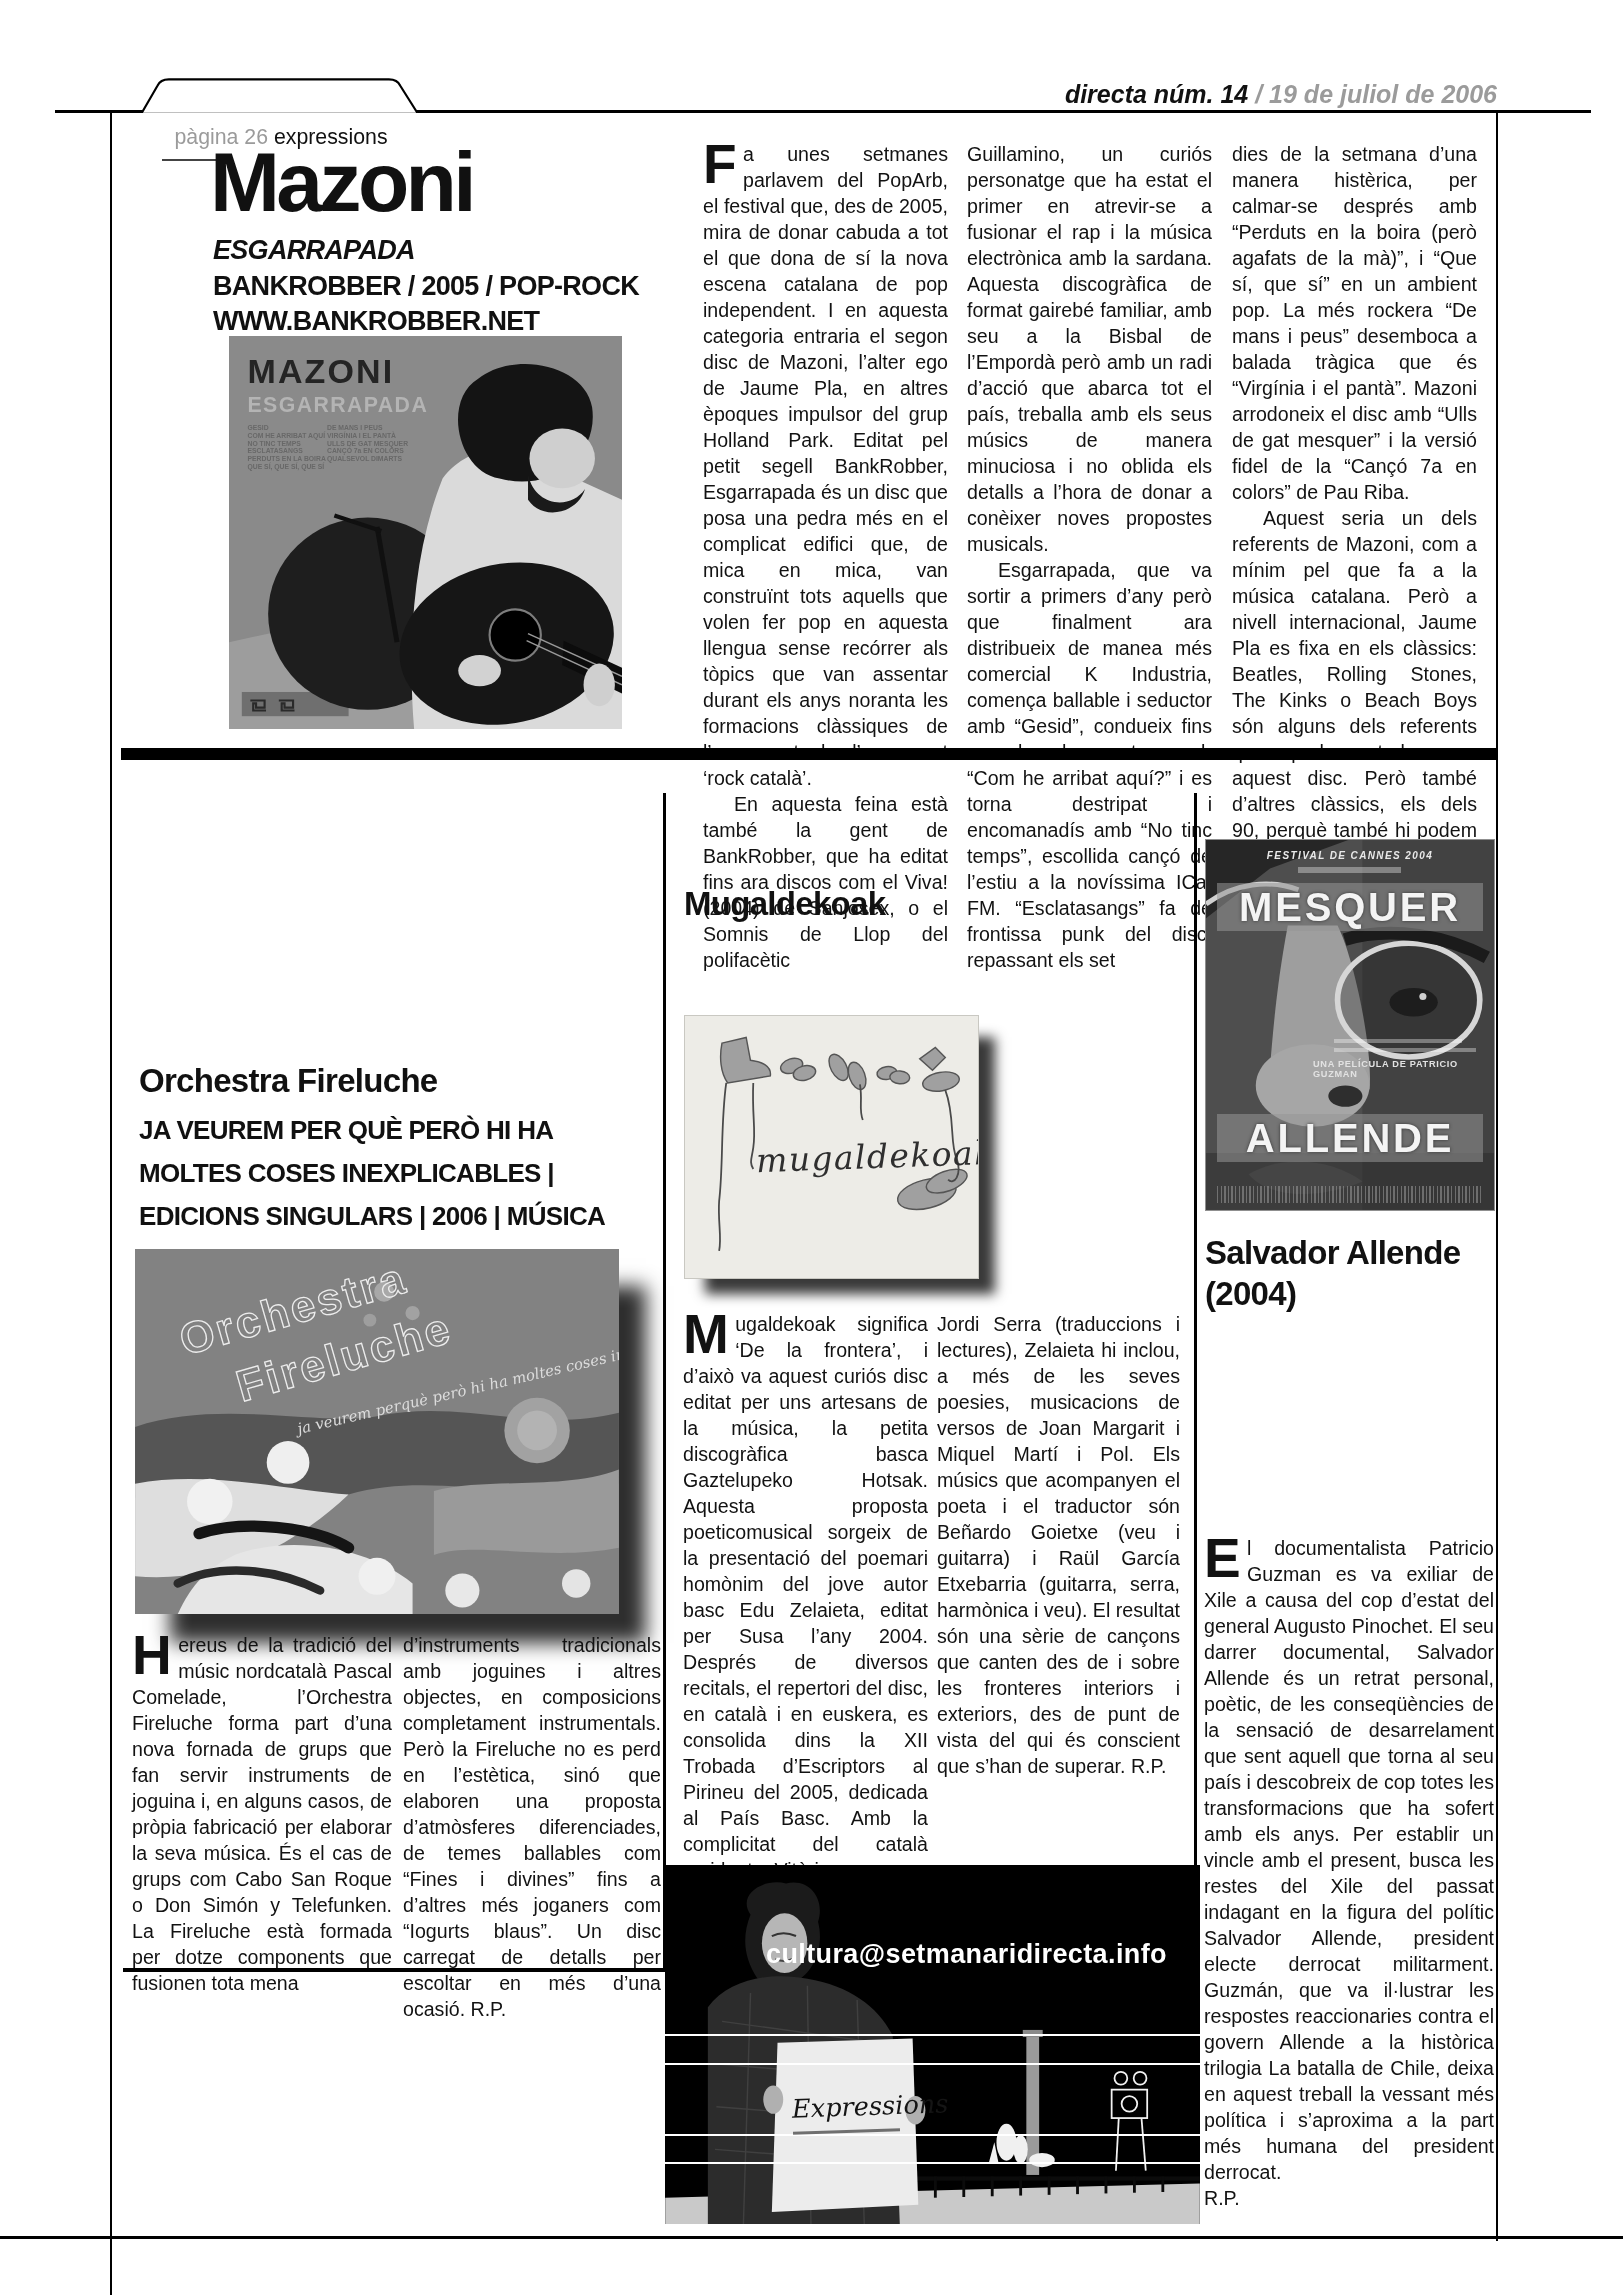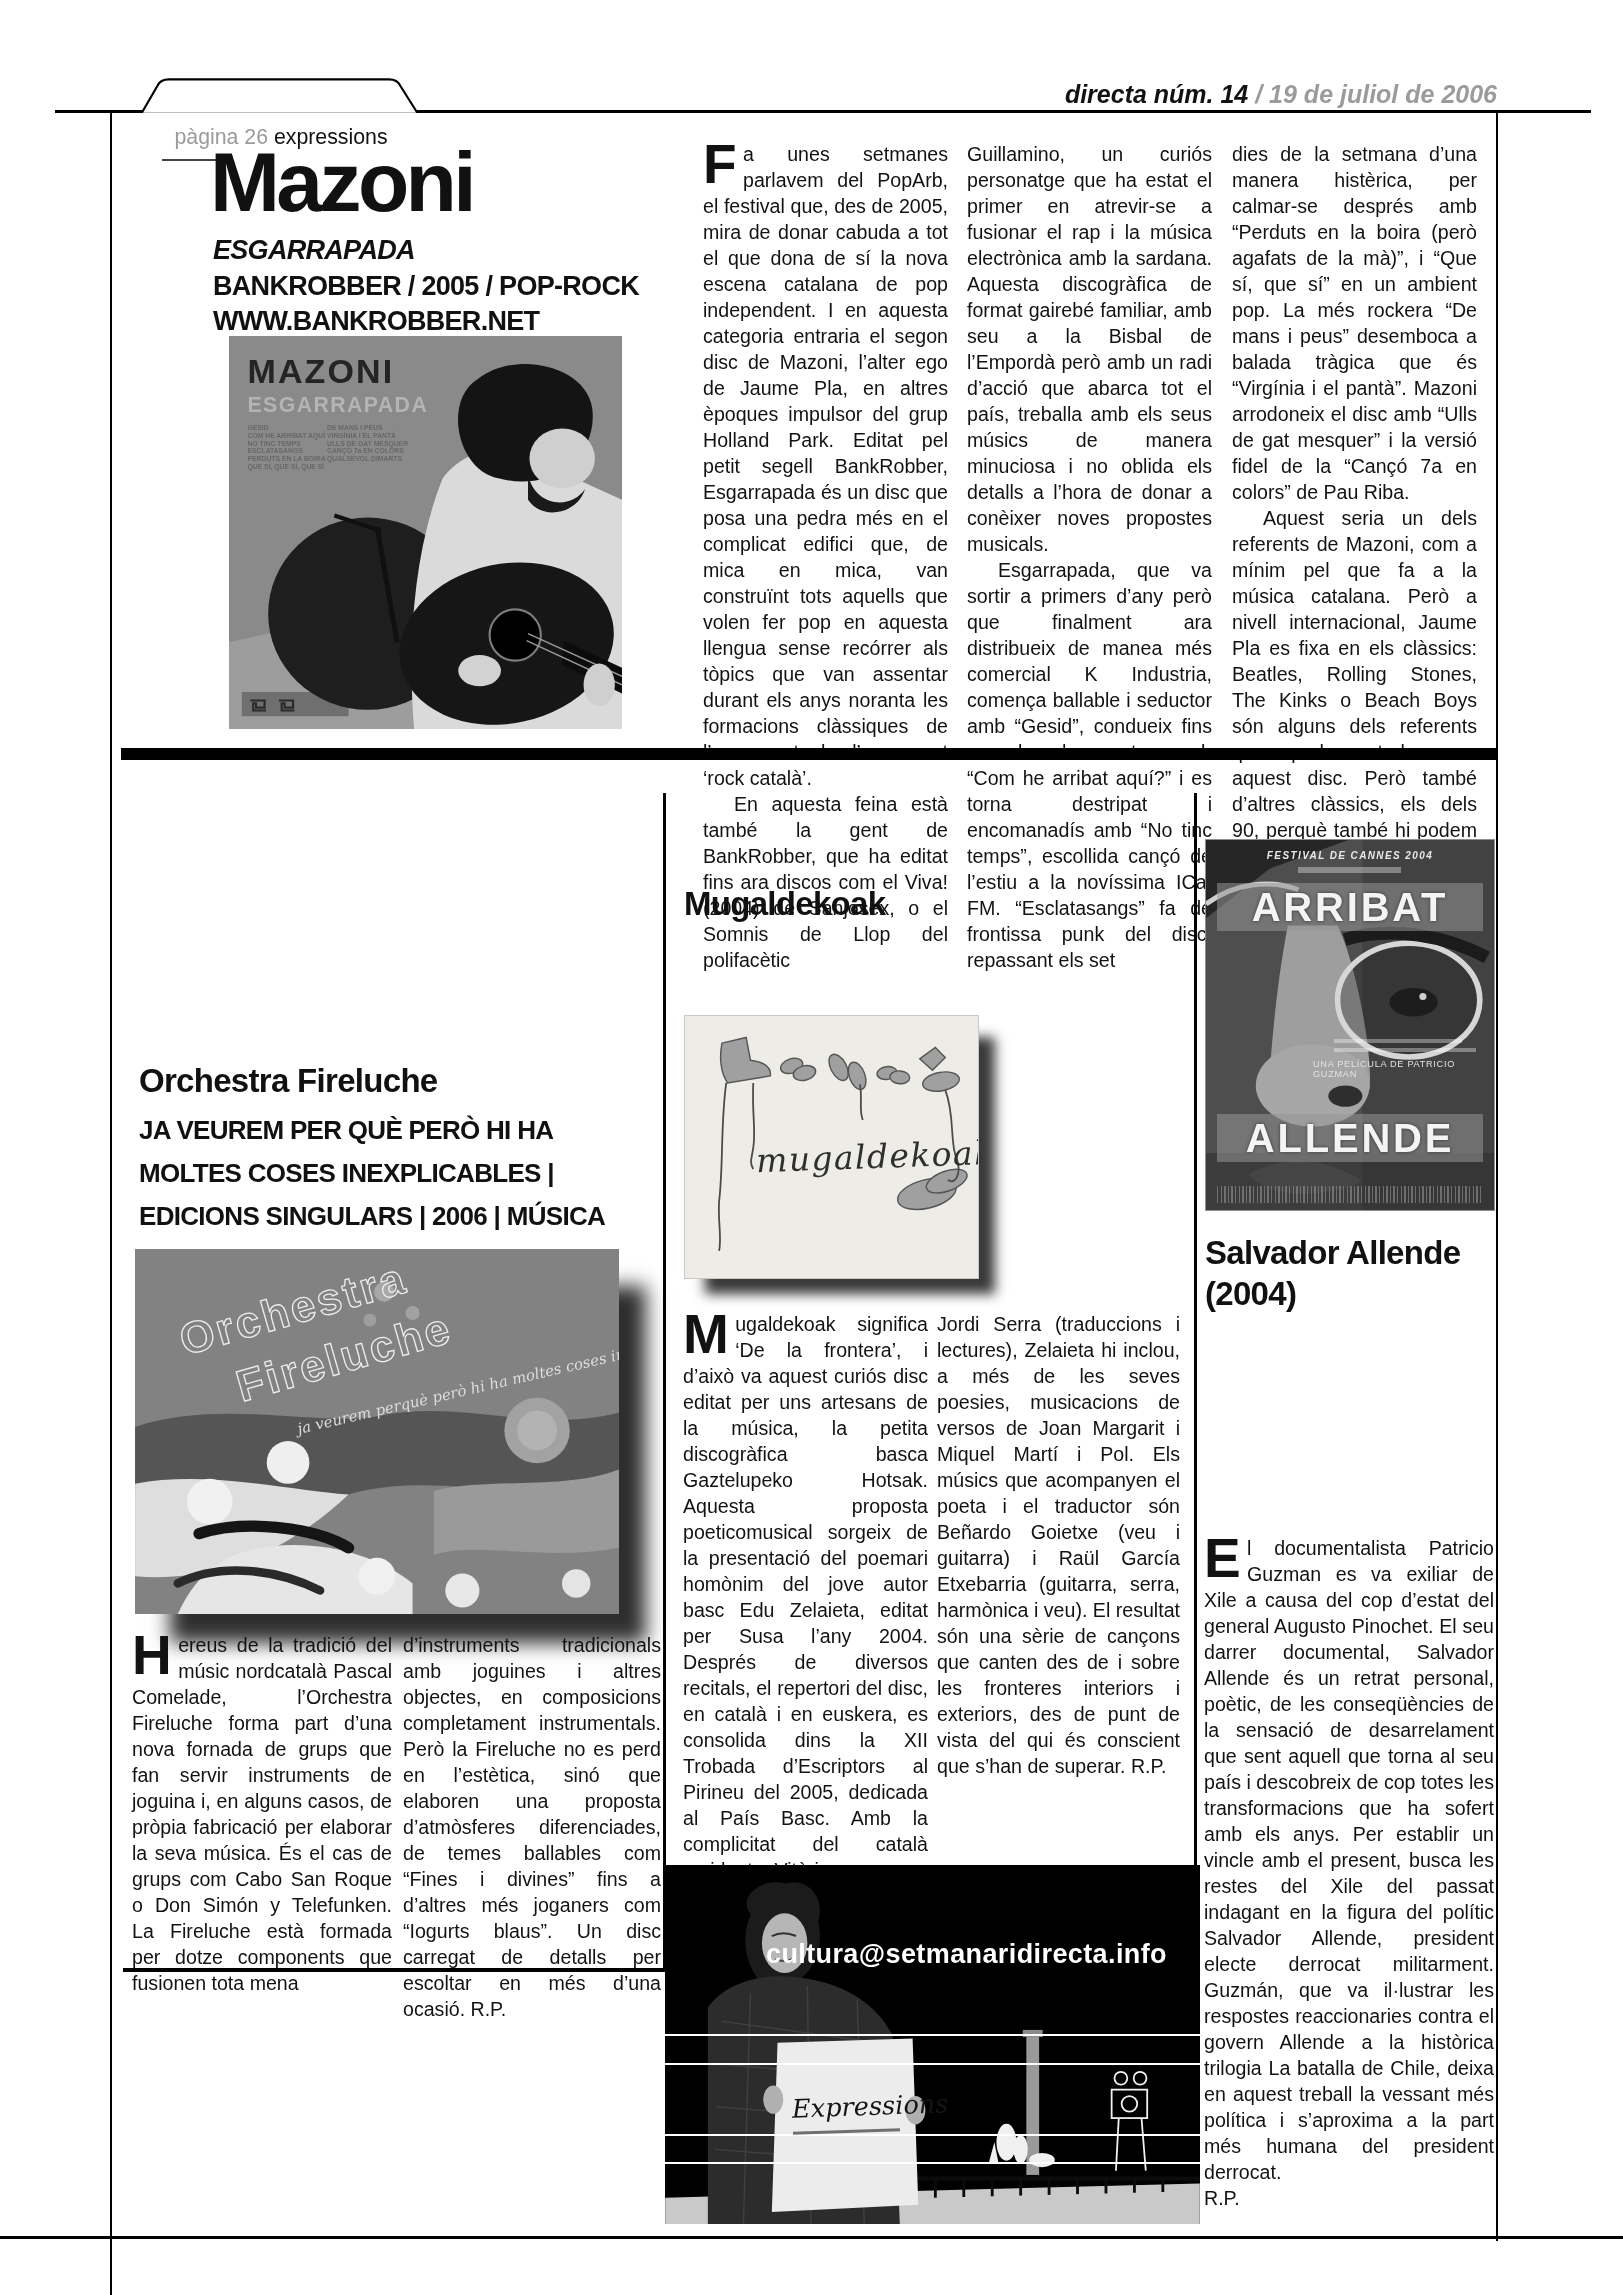--- a/index.html
+++ b/index.html
@@ -262,25 +262,25 @@
       <path d="M195 140 C260 120 340 135 395 165" stroke="#1b1b1b" stroke-width="18" fill="none"></path>
       <ellipse cx="292" cy="228" rx="34" ry="20" fill="#1d1d1d"></ellipse>
       <circle cx="305" cy="220" r="5" fill="#cfcfcf"></circle>
       <path d="M0 90 C40 60 90 55 130 70" stroke="#d0d0d0" stroke-width="7" fill="none"></path>
       <path d="M60 470 C110 440 180 450 220 480 C160 505 90 505 60 470 Z" fill="#5e5e5e"></path>
       <rect x="0" y="440" width="405" height="80" fill="rgba(40,40,40,0.45)"></rect>
     </svg>
     <div class="abs" style="left:0;top:10px;width:100%;text-align:center;font-size:10px;font-weight:700;color:#e9e9e9;letter-spacing:1.4px;font-style:italic;">FESTIVAL DE CANNES 2004</div>
     <div class="blurbar" style="left:92px;top:27px;width:103px;height:6.4px;"></div>
     <div class="band" style="top:43px;height:48px;">
-      <span>ARRIBAT</span>
+      <span>MESQUER</span>
     </div>
     <div class="blurbar" style="left:128px;top:199px;width:128px;height:4.3px;"></div>
     <div class="blurbar" style="left:128px;top:208px;width:142px;height:4.3px;"></div>
-    <div class="abs" style="left:107px;top:219px;width:171px;font-size:9.2px;font-weight:400;color:#e2e2e2;letter-spacing:0.7px;">UNA PELÍCULA DE PATRICIO GUZMAN</div>
+    <div class="abs" style="left:107px;top:219px;width:171px;font-size:9.2px;font-weight:700;color:#e2e2e2;letter-spacing:0.7px;">UNA PELÍCULA DE PATRICIO GUZMAN</div>
     <div class="band" style="top:274px;height:48px;">
       <span>ALLENDE</span>
     </div>
     <div class="abs credit-stripes" style="left:11.4px;bottom:7.1px;right:11.4px;height:17px;"></div>
   </div>
 
   <div class="abs h-sec" style="left:1205px;top:1232px;width:284px;line-height:41px;">Salvador Allende (2004)</div>
   <div class="abs bt" style="left:1204px;top:1535px;width:290px;">
     <p><span class="dropcap">E</span><span>l documentalista Patricio Guzman es va exiliar de Xile a causa del cop d’estat del general Augusto Pinochet. El seu darrer documental, Salvador Allende és un retrat personal, poètic, de les conseqüències de la sensació de desarrelament que sent aquell que torna al seu país i descobreix de cop totes les transformacions que ha sofert amb els anys. Per establir un vincle amb el present, busca les restes del Xile del passat indagant en la figura del polític Salvador Allende, president electe derrocat militarment. Guzmán, que va il·lustrar les respostes reaccionaries contra el govern Allende a la històrica trilogia La batalla de Chile, deixa en aquest treball la vessant més política i s’aproxima a la part més humana del president derrocat.</span></p>
     <p>R.P.</p>

